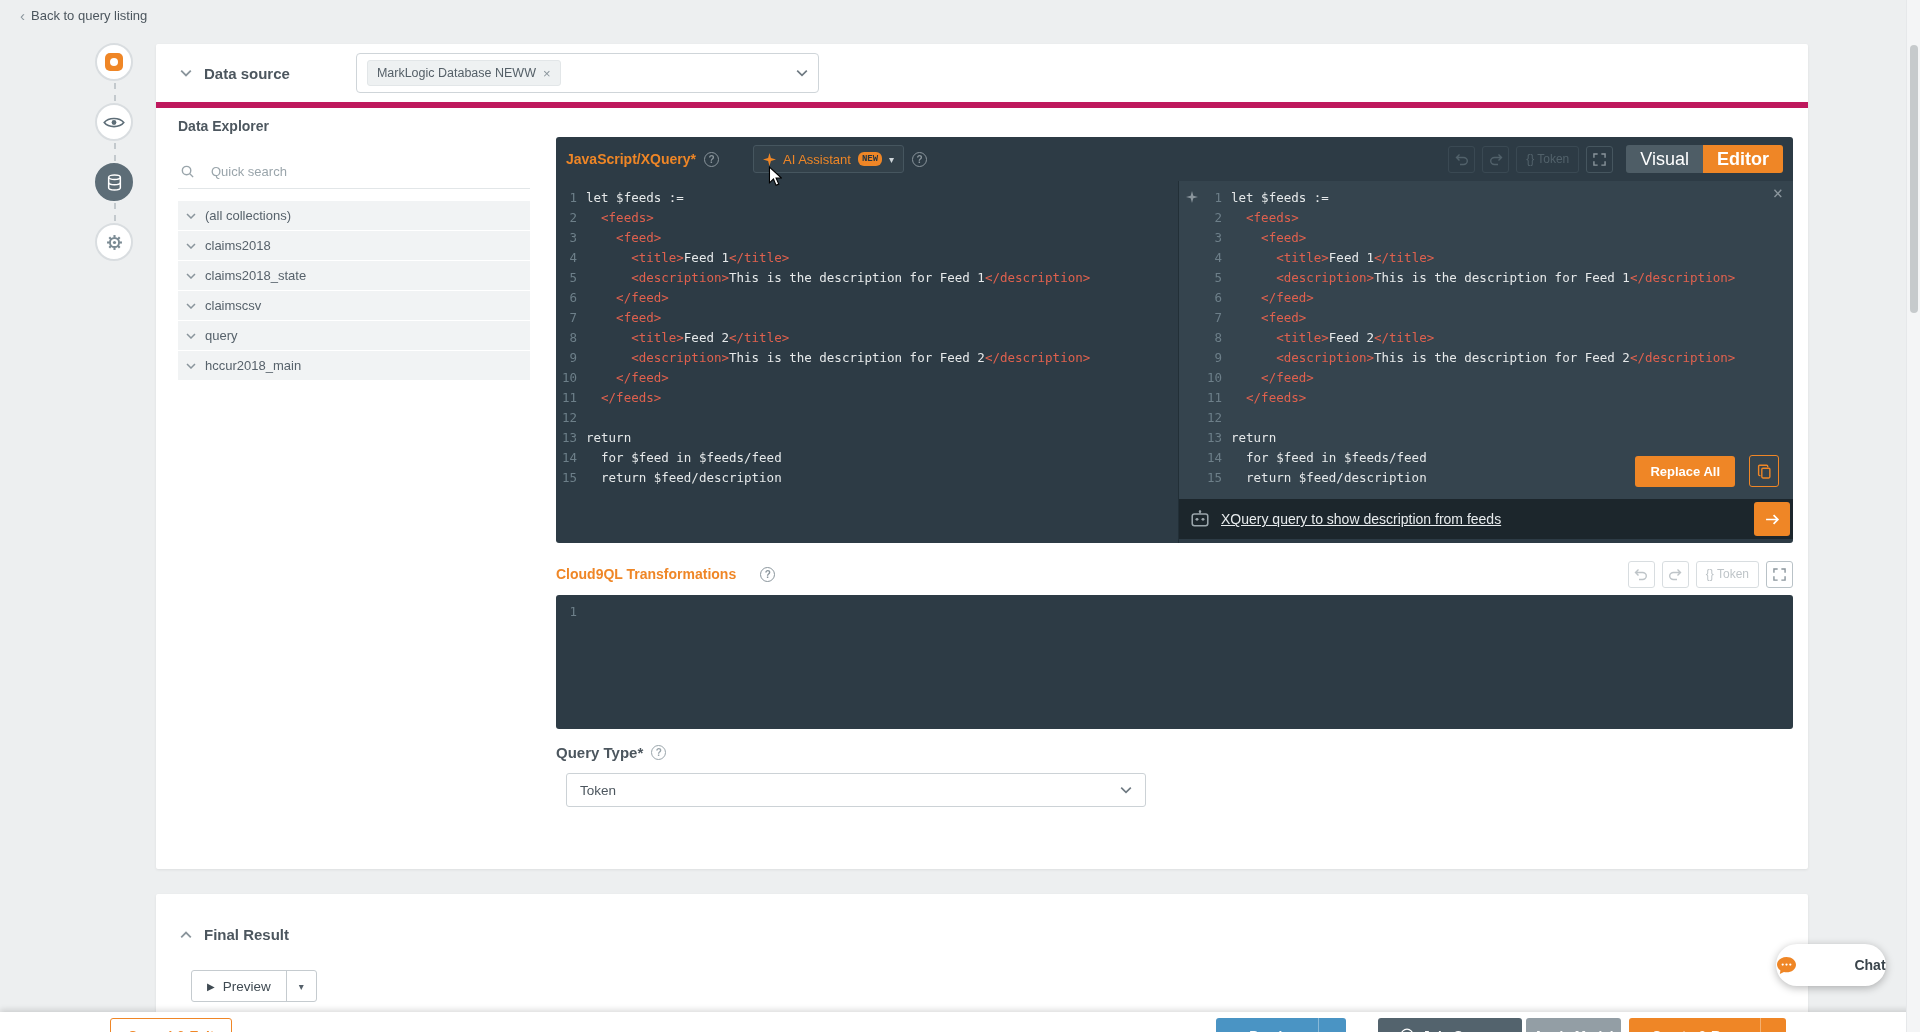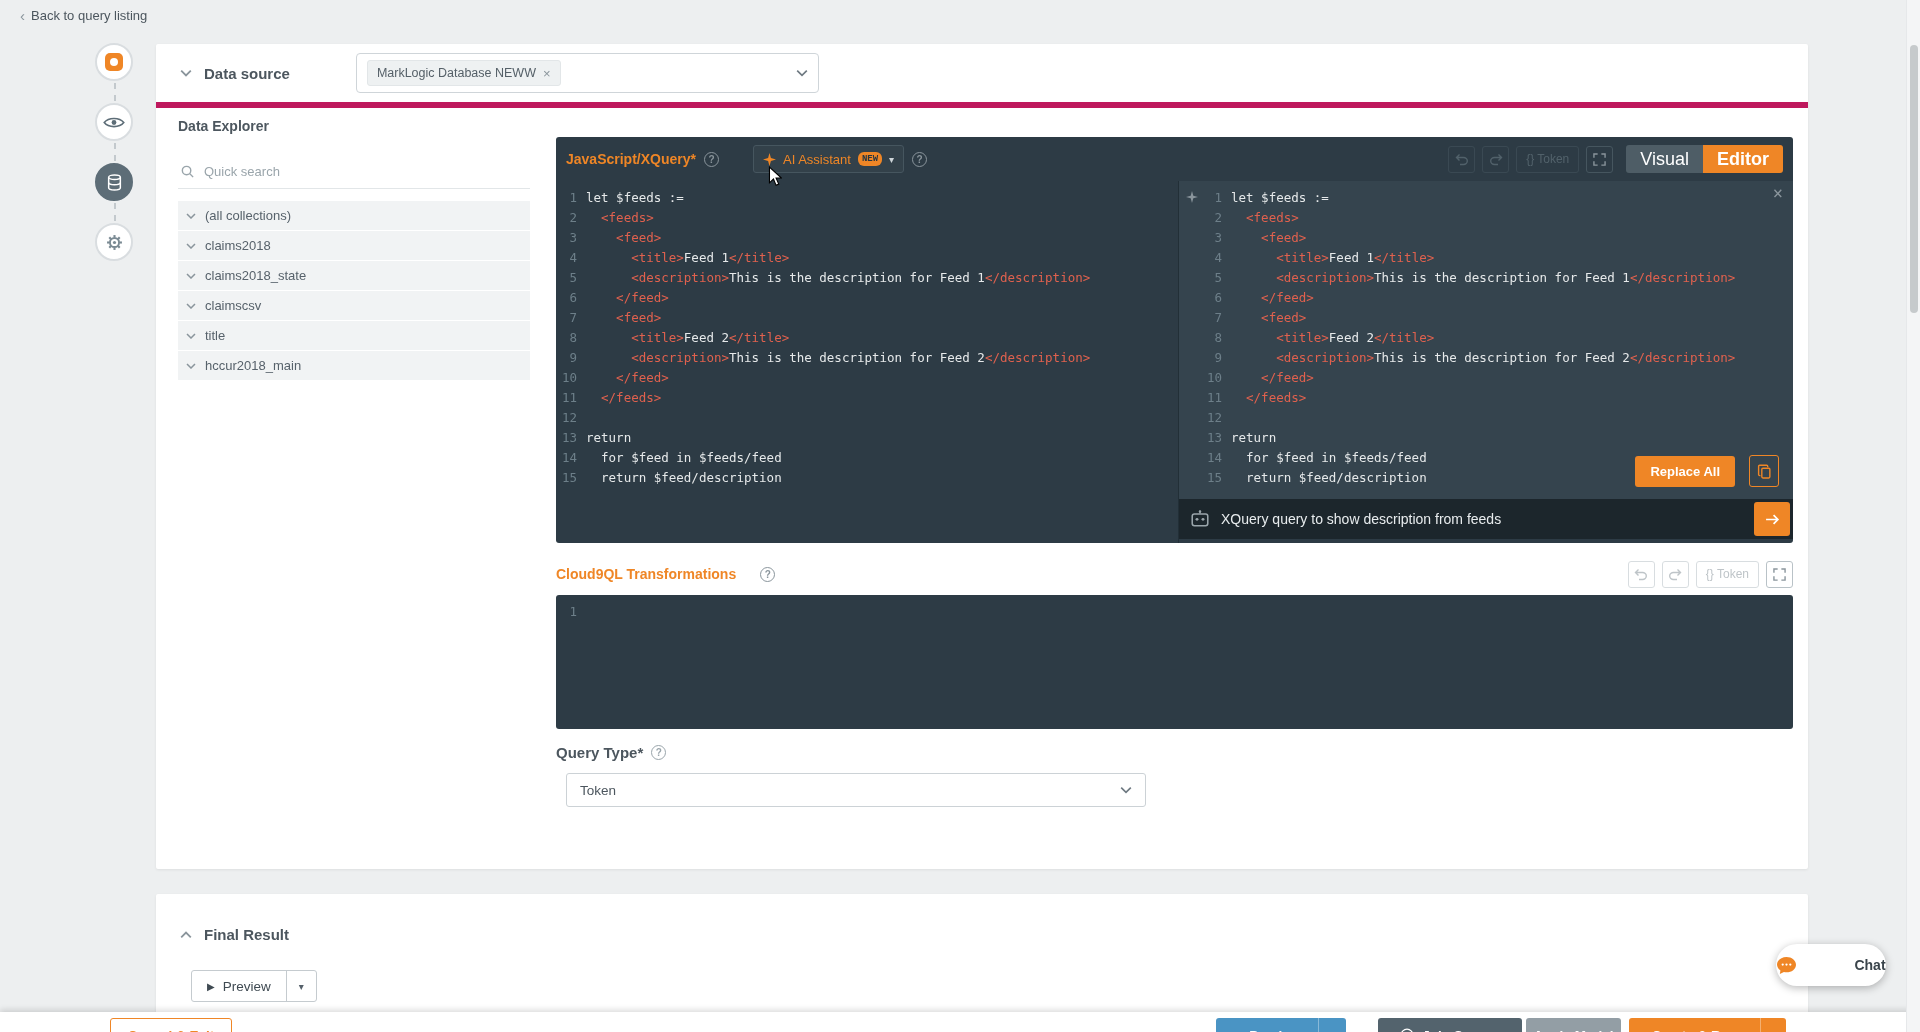--- a/index.html
+++ b/index.html
@@ -39,21 +39,21 @@
   .ds-tag { background:#eef1f2; border:1px solid #e2e6e8; border-radius:3px; height:26px;
     display:flex; align-items:center; gap:7px; padding:0 9px; font-size:12.5px; color:#556068; }
   .ds-tag .x { color:#8a959c; font-size:13px; cursor:pointer; }
   .ds-caret { position:absolute; right:10px; }
 
   .card-body { position:relative; height:760px; }
 
   
   .explorer { position:absolute; left:22px; top:10px; width:352px; }
   .explorer-title { font-size:14px; font-weight:600; color:#4d575f; margin-bottom:26px; }
-  .search-row { display:flex; align-items:center; gap:9px; border-bottom:1px solid #e2e6e8;
+  .search-row { display:flex; align-items:center; gap:16px; border-bottom:1px solid #e2e6e8;
     padding:4px 2px 9px 2px; margin-bottom:12px; }
   .search-input { border:none; outline:none; flex:1; font-size:13px; color:#556068;
     font-family:"Liberation Sans",sans-serif; background:transparent; }
   .search-input::placeholder { color:#9aa5ab; }
   .collection-row { height:29px; margin-bottom:1px; background:#f1f3f4; display:flex; align-items:center;
     gap:9px; padding:0 8px; cursor:pointer; }
   .collection-row .chev { width:10px; height:6px; }
   .collection-row .chev path { fill:none; stroke:#8a959c; stroke-width:1.5; }
   .collection-label { font-size:13px; color:#57626b; }
 
@@ -92,21 +92,21 @@
   .tok-plain { color:#e6e9ea; }
   .gutter-ai-icon { position:absolute; left:7px; top:10px; }
   .pane-close { position:absolute; right:10px; top:2px; color:#8a959c; font-size:17px; cursor:pointer; }
   .replace-all-btn { position:absolute; right:58px; bottom:12px; background:#ef8626; color:#fff;
     font-family:"Liberation Sans",sans-serif; font-size:13px; font-weight:600; border:none; border-radius:3px;
     padding:8px 15px; cursor:pointer; }
   .copy-btn { position:absolute; right:14px; bottom:12px; width:30px; height:32px; border:1px solid #ef8626;
     border-radius:3px; background:transparent; display:flex; align-items:center; justify-content:center; cursor:pointer; }
   .prompt-bar { height:40px; margin-top:auto; margin-bottom:4px; background:#1c262c; display:flex;
     align-items:center; gap:11px; padding-left:11px; }
-  .prompt-text { font-family:"Liberation Sans",sans-serif; font-size:14px; color:#e8ecee; }
+  .prompt-text { font-family:"Liberation Sans",sans-serif; font-size:14px; color:#e8ecee;text-decoration:underline; }
   .prompt-submit { margin-left:auto; margin-right:3px; width:36px; height:34px; background:#ef8626;
     border:none; border-radius:3px; display:flex; align-items:center; justify-content:center; cursor:pointer; }
 
   
   .c9-header { position:absolute; left:400px; top:450px; width:1237px; height:32px; display:flex;
     align-items:center; gap:24px; }
   .c9-title { color:#ef8626; font-size:14px; font-weight:600; }
   .c9-header .ed-controls { gap:7px; }
   .c9-header .ic-btn { border-color:#b9c2c7; color:#8a959c; background:#fff; }
   .c9-editor { position:absolute; left:400px; top:487px; width:1237px; height:134px; background:#2d3b45;
@@ -259,21 +259,21 @@
           <div class="collection-row">
             <svg class="chev" viewBox="0 0 10 6">
               <path d="M1 1 L5 5 L9 1"></path>
             </svg>
             <span class="collection-label">claimscsv</span>
           </div>
           <div class="collection-row">
             <svg class="chev" viewBox="0 0 10 6">
               <path d="M1 1 L5 5 L9 1"></path>
             </svg>
-            <span class="collection-label">title</span>
+            <span class="collection-label">query</span>
           </div>
           <div class="collection-row">
             <svg class="chev" viewBox="0 0 10 6">
               <path d="M1 1 L5 5 L9 1"></path>
             </svg>
             <span class="collection-label">hccur2018_main</span>
           </div>
         </div>
     </div>
 

